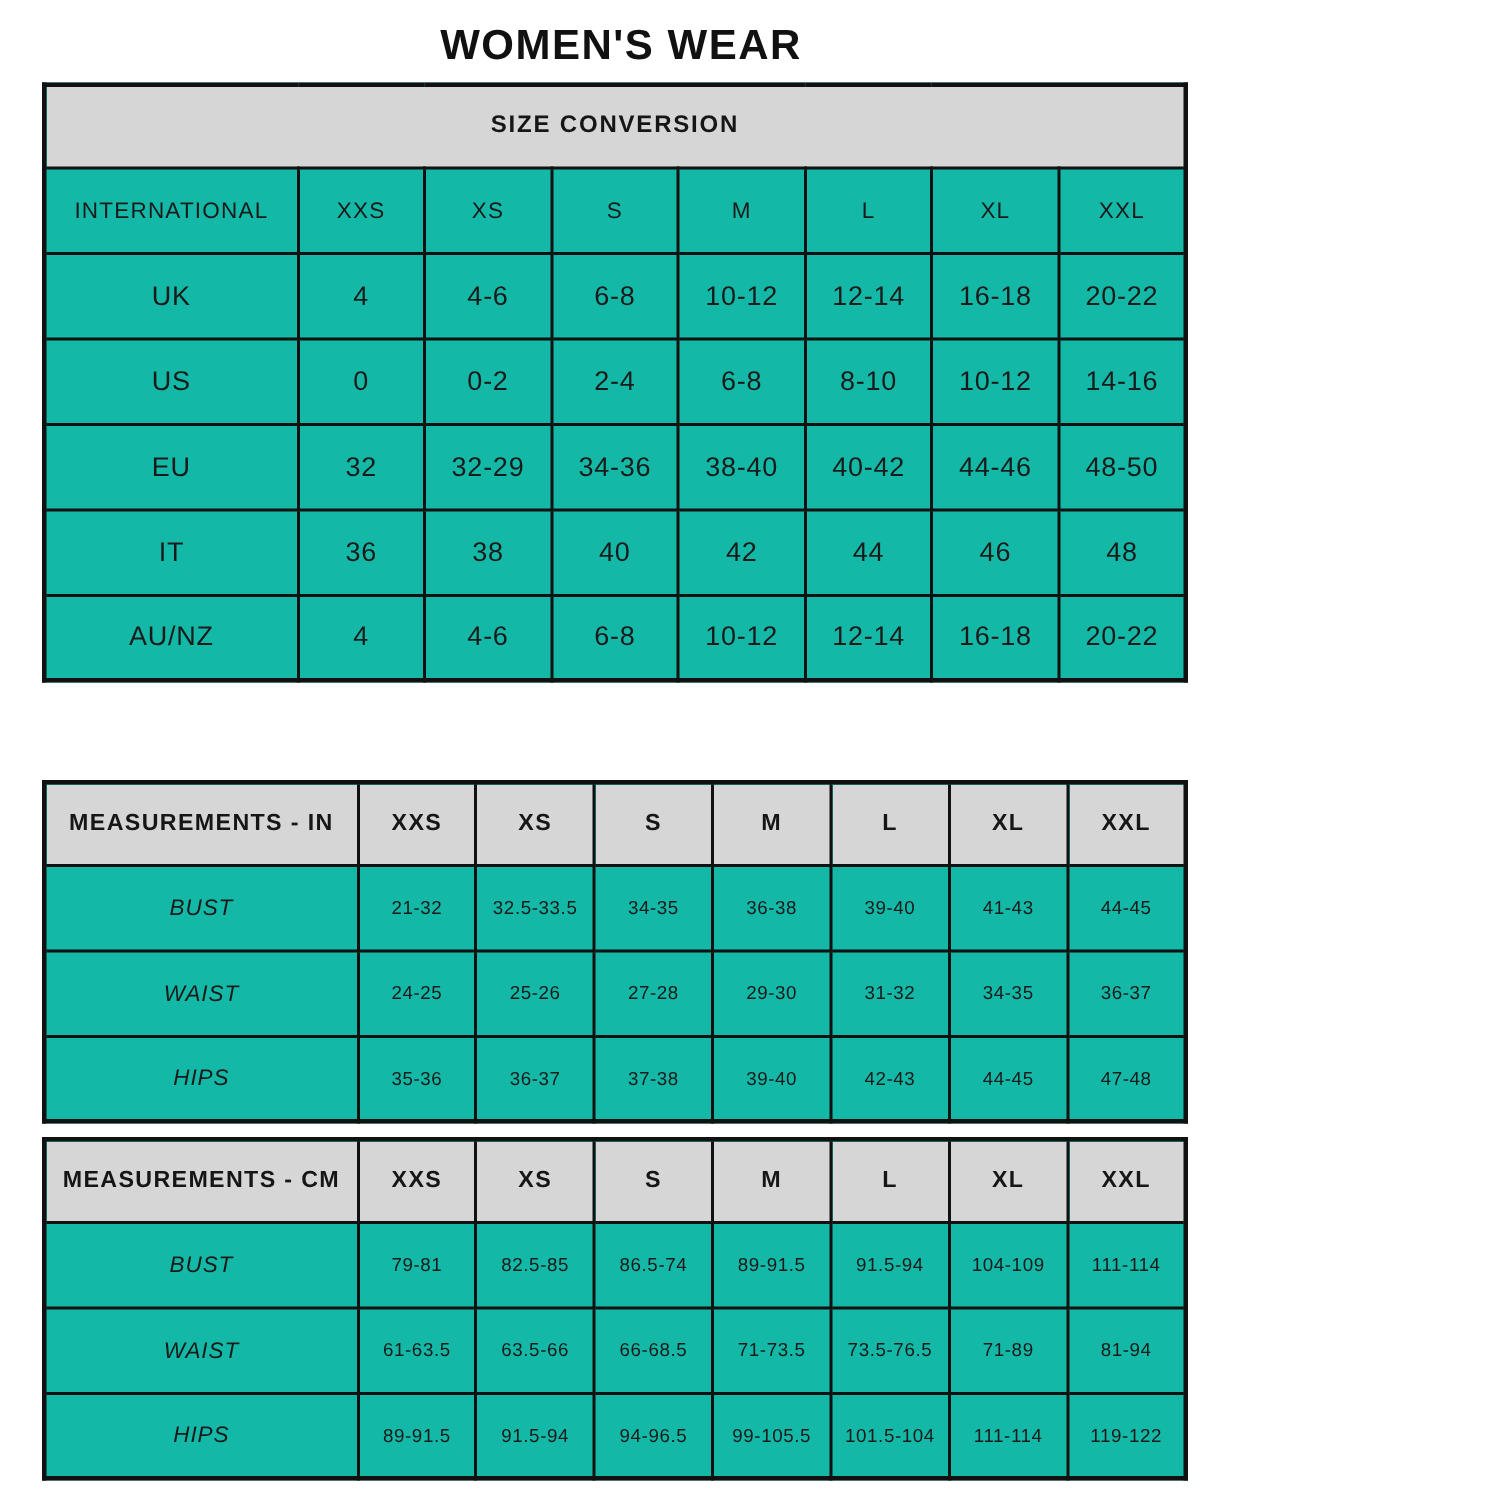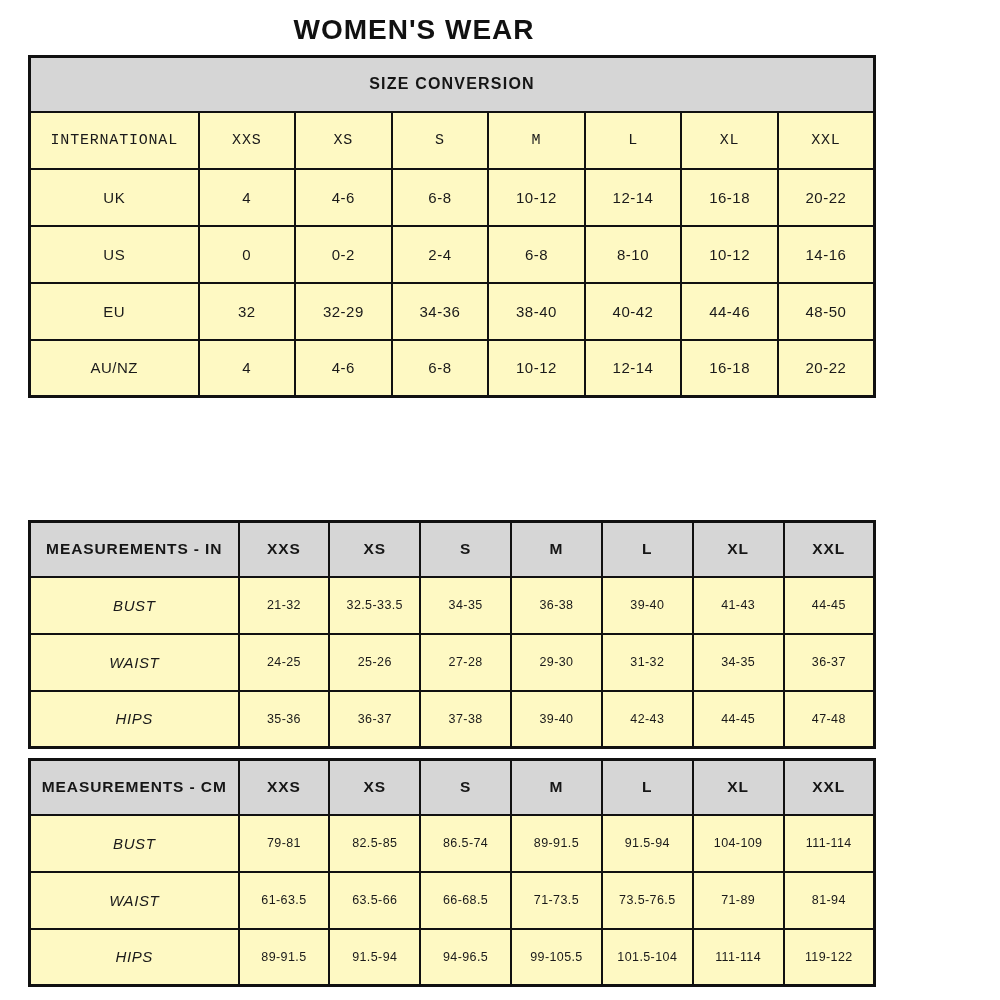--- a/index.html
+++ b/index.html
@@ -13,48 +13,48 @@
   .page { position:relative; width:1000px; height:1000px; background:#ffffff; overflow:hidden; }
 
   .title {
     position:absolute; top:14px; left:0; width:828px;
     text-align:center;
     font-size:28px; font-weight:700; letter-spacing:1px;
     color:#111111;
   }
 
   table.tbl {
-    position:absolute; left:28px; width:848px;
+    position:absolute; left:28px; width:764px;
     border-collapse:collapse; table-layout:fixed;
     border:3px solid #111111;
-    background:#fef9c3;
+    background:#14b8a6;
   }
   table.tbl td {
     border:2px solid #111111;
     text-align:center; vertical-align:middle;
     color:#1a1a1a;
     letter-spacing:0.5px;
     overflow:hidden; white-space:nowrap;
   }
 
   #size-table   { top:55px;  }
   #in-table     { top:520px;padding-left:36px; }
   #cm-table     { top:758px; }
 
   tr.banner-row { height:55px; }
   tr.banner-row td {
     background:#d6d6d6;
     font-weight:700; font-size:16px; letter-spacing:1.2px;
     color:#161616;
   }
 
-  .t-sizes tr.head-row { height:57px;font-family:Liberation Mono, monospace; }
+  .t-sizes tr.head-row { height:57px; }
   .t-sizes tr.head-row td { font-weight:400; font-size:15px; letter-spacing:0.8px; }
   .t-sizes tr.data-row { height:57px; }
-  .t-sizes tr.data-row td { font-size:15px; }
+  .t-sizes tr.data-row td { font-size:18px; }
 
   .t-meas tr.head-row { height:55px; }
   .t-meas tr.head-row td {
     background:#d6d6d6;
     font-weight:700; font-size:15.5px; letter-spacing:0.9px;
     color:#161616;
   }
   .t-meas tr.data-row { height:57px; }
   .t-meas tr.data-row td { font-size:12.5px; letter-spacing:0.4px; }
   .t-meas tr.data-row td:first-child { font-size:15px; letter-spacing:0.6px;font-style:italic; }
@@ -113,20 +113,30 @@
         </tr>
         <tr class="data-row">
           <td>EU</td>
           <td>32</td>
           <td>32-29</td>
           <td>34-36</td>
           <td>38-40</td>
           <td>40-42</td>
           <td>44-46</td>
           <td>48-50</td>
+        </tr>
+        <tr class="data-row">
+          <td>IT</td>
+          <td>36</td>
+          <td>38</td>
+          <td>40</td>
+          <td>42</td>
+          <td>44</td>
+          <td>46</td>
+          <td>48</td>
         </tr>
         <tr class="data-row">
           <td>AU/NZ</td>
           <td>4</td>
           <td>4-6</td>
           <td>6-8</td>
           <td>10-12</td>
           <td>12-14</td>
           <td>16-18</td>
           <td>20-22</td>

